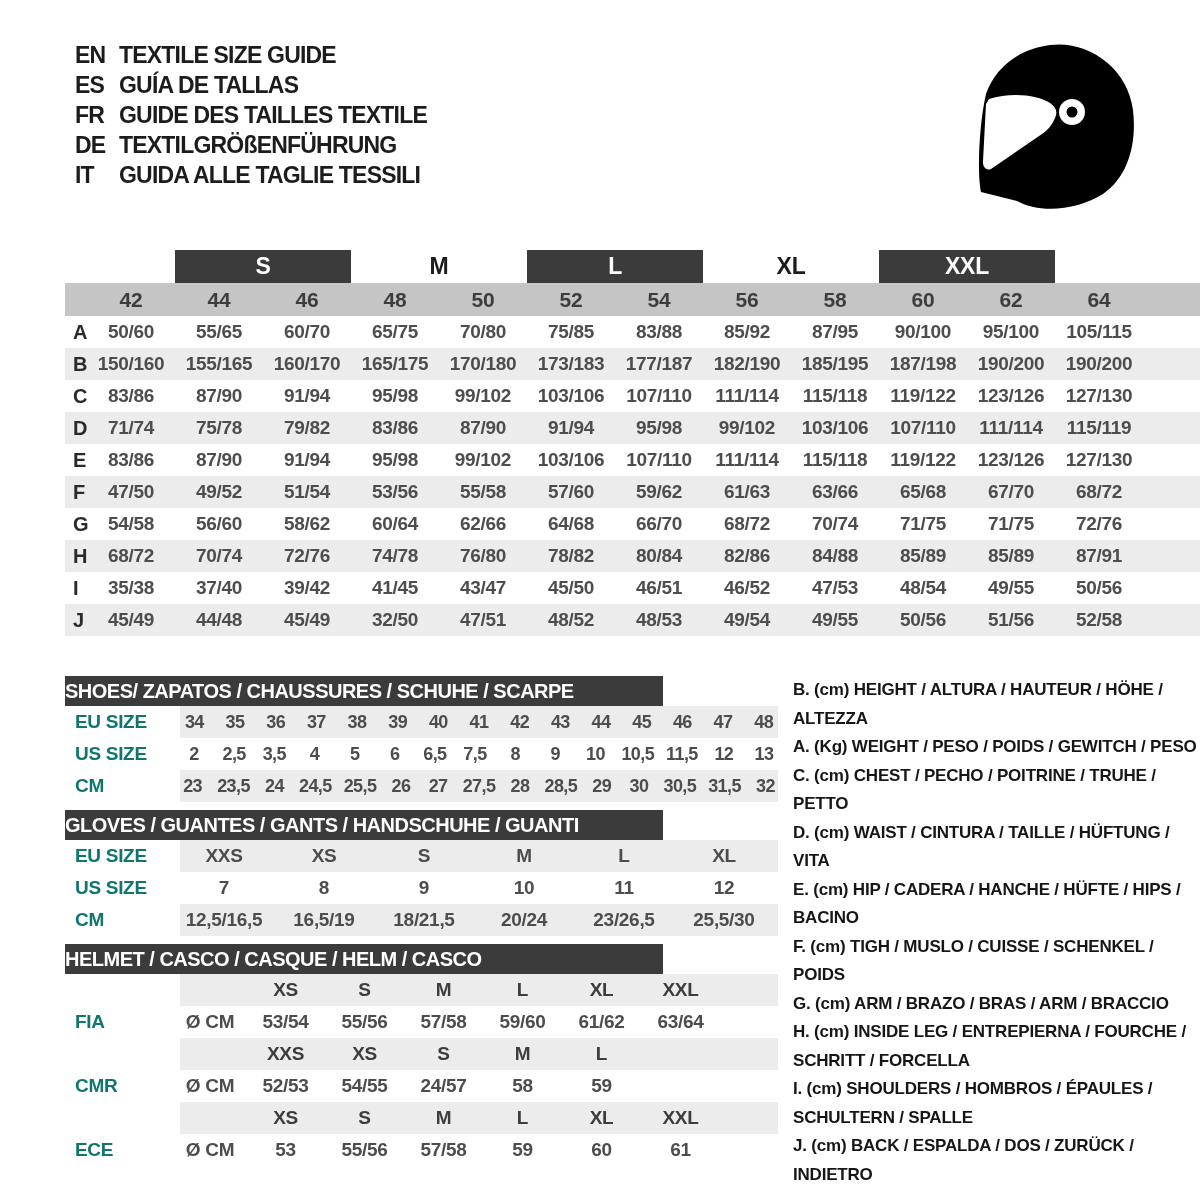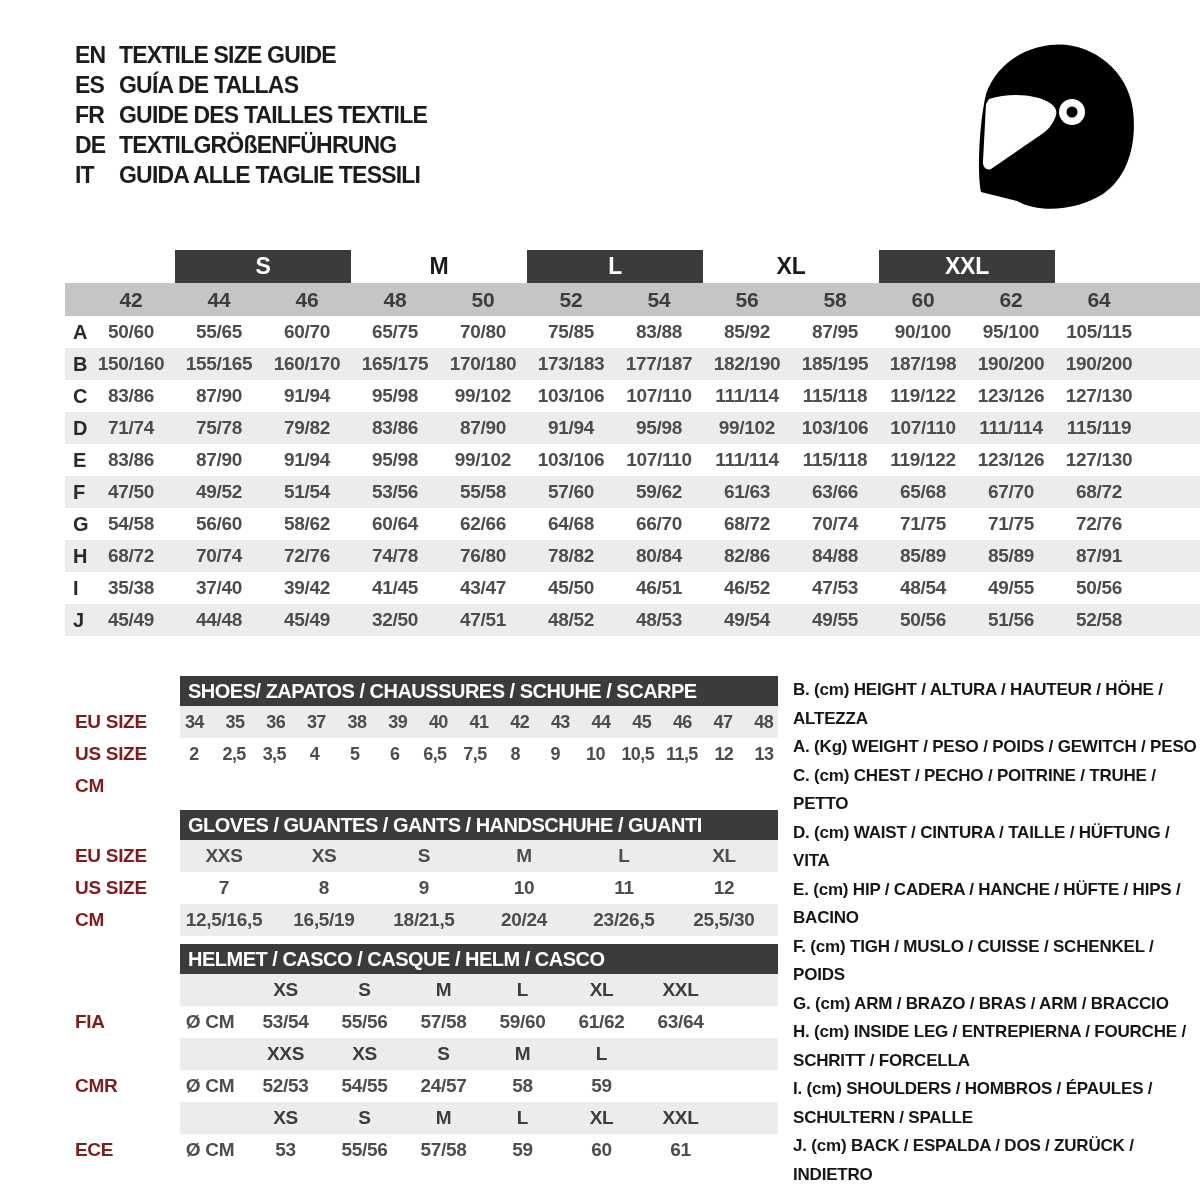--- a/index.html
+++ b/index.html
@@ -32,25 +32,25 @@
   .num-row{height:33px;background:var(--band);}
   .num-row .cell{font-size:21px;font-weight:700;color:#3d3d3d;text-align:center;}
   .data-row{height:32px;}
   .data-row.stripe{background:var(--stripe);}
   .data-row .cell{font-size:19px;font-weight:700;color:var(--txt);text-align:center;white-space:nowrap;}
   .mrow .row-label{padding-left:8px;font-size:20px;font-weight:700;color:#2a2a2a;}
   
   .sections{position:absolute;top:676px;left:65px;width:713px;}
   .section{margin-top:8px;}
   .section:first-child{margin-top:0;}
-  .sec-bar{margin-left:115px;width:598px;height:30px;background:var(--dark);color:#fff;
-           display:flex;align-items:center;padding-left:8px;font-size:20px;font-weight:700;
+  .sec-bar{width:598px;height:30px;background:var(--dark);color:#fff;
+           display:flex;align-items:center;font-size:20px;font-weight:700;
            letter-spacing:-0.5px;white-space:nowrap;}
   .sec-row{display:grid;grid-template-columns:115px 598px;height:32px;}
-  .sec-label{display:flex;align-items:center;padding-left:10px;font-size:19px;font-weight:700;color:#7f1d1d;}
+  .sec-label{display:flex;align-items:center;padding-left:10px;font-size:19px;font-weight:700;color:#0f766e;}
   .sec-cells{display:grid;align-items:center;text-align:center;font-size:19px;font-weight:700;
              color:var(--txt);height:32px;white-space:nowrap;gap:12px;}
   .sec-cells.stripe{background:var(--stripe);}
   .sec-cells.hdr{color:#3d3d3d;}
   .grid-shoes{grid-template-columns:repeat(15,1fr);font-size:18px;letter-spacing:-0.6px;}
   .grid-gloves{grid-template-columns:repeat(6,88px) 1fr;}
   .grid-helmet{grid-template-columns:60px repeat(6,67px) 1fr;}
   
   .legend{position:absolute;top:676px;left:793px;width:404px;}
   .legend-item{font-size:17px;font-weight:700;line-height:28.5px;letter-spacing:-0.2px;color:#161616;}
@@ -304,20 +304,37 @@
             <div>9</div>
             <div>10</div>
             <div>10,5</div>
             <div>11,5</div>
             <div>12</div>
             <div>13</div>
           </div>
         </div>
         <div class="sec-row">
           <div class="sec-label">CM</div>
+          <div class="sec-cells grid-shoes stripe">
+            <div>23</div>
+            <div>23,5</div>
+            <div>24</div>
+            <div>24,5</div>
+            <div>25,5</div>
+            <div>26</div>
+            <div>27</div>
+            <div>27,5</div>
+            <div>28</div>
+            <div>28,5</div>
+            <div>29</div>
+            <div>30</div>
+            <div>30,5</div>
+            <div>31,5</div>
+            <div>32</div>
+          </div>
         </div>
       </div>
   </div>
   <div class="section">
     <div class="sec-bar">GLOVES / GUANTES / GANTS / HANDSCHUHE / GUANTI</div>
     <div>
         <div class="sec-row">
           <div class="sec-label">EU SIZE</div>
           <div class="sec-cells grid-gloves stripe">
             <div>XXS</div>

